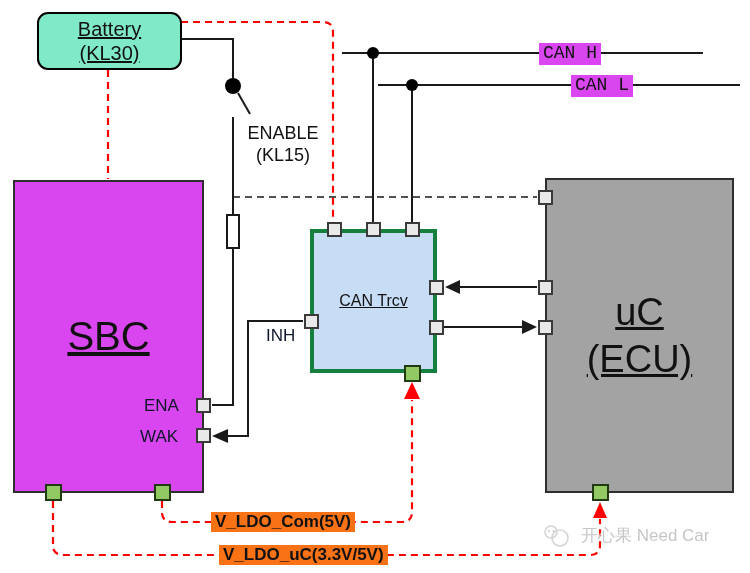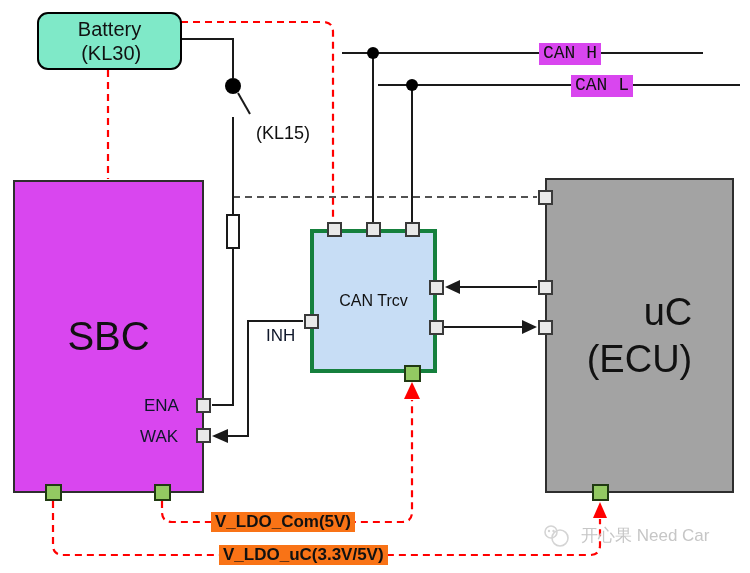--- a/index.html
+++ b/index.html
@@ -2,21 +2,21 @@
 <html><head>
 <meta charset="utf-8">
 <style>
   html,body{margin:0;padding:0;background:#ffffff;}
   #canvas{
     position:relative;width:750px;height:573px;background:#ffffff;overflow:hidden;
     font-family:"Liberation Sans", sans-serif;color:#111;
   }
   #wires{position:absolute;left:0;top:0;width:750px;height:573px;z-index:1;}
   .node{position:absolute;box-sizing:border-box;display:flex;align-items:center;justify-content:center;
-        text-align:right;z-index:2;}
+        text-align:center;z-index:2;text-decoration:underline;}
   .node .cap{line-height:1.22;}
   #battery-node{left:37px;top:12px;width:145px;height:58px;background:#7FE9C8;
         border:2px solid #000;border-radius:11px;font-size:20px;z-index:3;}
   #sbc-node{left:13px;top:180px;width:191px;height:313px;background:#d946ef;border:2px solid #2e2e2e;font-size:40px;}
   #trcv-node{left:310px;top:229px;width:127px;height:144px;background:#C7DDF5;border:4px solid #15803d;font-size:16px;}
   #uc-node{left:545px;top:178px;width:189px;height:315px;background:#a3a3a3;border:2px solid #2e2e2e;font-size:38px;}
   .pin{position:absolute;box-sizing:border-box;width:15px;height:15px;background:#E9E9E9;
        border:2px solid #3a3a3a;z-index:4;}
   .pin.green{width:17px;height:17px;background:#93C962;border-color:#203a12;}
   .lbl{position:absolute;z-index:5;white-space:nowrap;line-height:1.2;}
@@ -111,20 +111,21 @@
   <div class="pin" style="left:538px;top:280px;"></div>
   <div class="pin" style="left:538px;top:320px;"></div>
   <div class="pin green" style="left:592px;top:484px;"></div>
 
   <div class="pin" style="left:196px;top:398px;"></div>
   <div class="pin" style="left:196px;top:428px;"></div>
   <div class="pin green" style="left:45px;top:484px;"></div>
   <div class="pin green" style="left:154px;top:484px;"></div>
 
   <div class="lbl" id="enable-label">
+    <div>ENABLE</div>
     <div>(KL15)</div>
   </div>
   <div class="lbl sig onwire" id="canh-label">CAN H</div>
   <div class="lbl sig onwire" id="canl-label">CAN L</div>
   <div class="lbl pinlbl" id="inh-label">INH</div>
   <div class="lbl pinlbl" id="ena-label">ENA</div>
   <div class="lbl pinlbl" id="wak-label">WAK</div>
   <div class="lbl supply" id="vldo-com-label">V_LDO_Com(5V)</div>
   <div class="lbl supply" id="vldo-uc-label">V_LDO_uC(3.3V/5V)</div>
 

